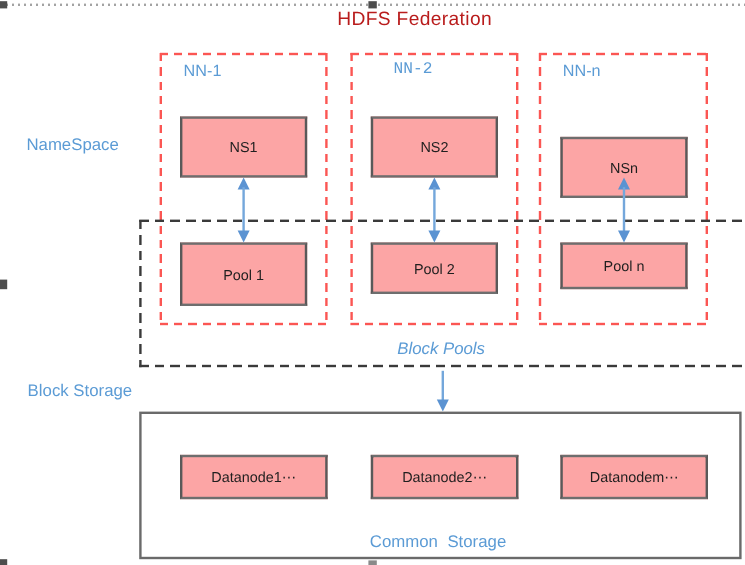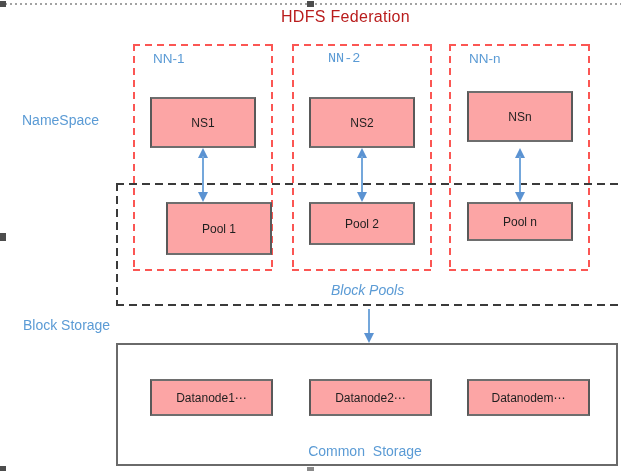--- a/index.html
+++ b/index.html
@@ -88,23 +88,23 @@
   <div class="red-box" style="left:292px;width:140px;"></div>
   <div class="red-box" style="left:449px;width:141px;"></div>
   <div class="nn-label" style="left:153px;">NN-1</div>
   <div class="nn-label" style="left:328px;font-family:Liberation Mono, monospace;">NN-2</div>
   <div class="nn-label" style="left:469px;">NN-n</div>
 
   <div class="bp-box"></div>
 
   <div class="node-box ns-pool" style="left:150px;top:97px;height:51px;">NS1</div>
   <div class="node-box ns-pool" style="left:309px;top:97px;height:51px;">NS2</div>
-  <div class="node-box ns-pool" style="left:467px;top:91px;height:51px;">NSn</div>
+  <div class="node-box ns-pool" style="left:467px;top:114px;height:51px;">NSn</div>
 
-  <div class="node-box ns-pool" style="left:166px;top:202px;height:53px;">Pool 1</div>
+  <div class="node-box ns-pool" style="left:150px;top:202px;height:53px;">Pool 1</div>
   <div class="node-box ns-pool" style="left:309px;top:202px;height:43px;">Pool 2</div>
   <div class="node-box ns-pool" style="left:467px;top:202px;height:39px;">Pool n</div>
 
   <div class="varrow" style="left:198px;top:148px;height:54px;">
     <div class="head-up"></div>
       <div class="shaft"></div>
       <div class="head-down"></div>
   </div>
   <div class="varrow" style="left:357px;top:148px;height:54px;">
     <div class="head-up"></div>

